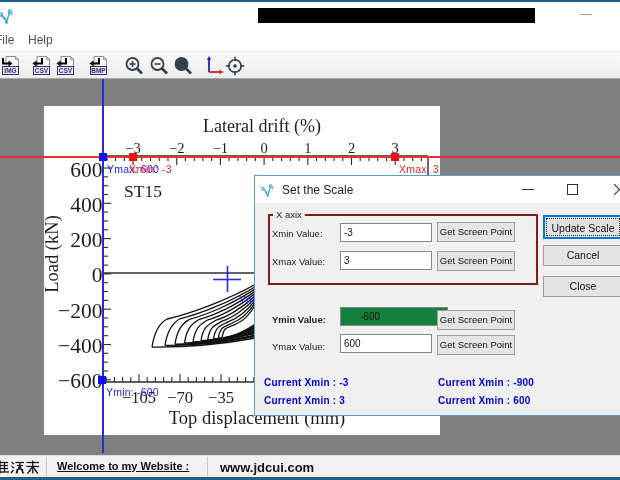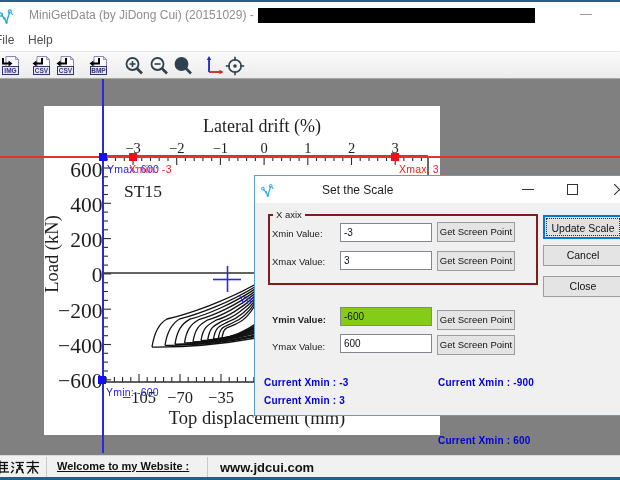--- a/index.html
+++ b/index.html
@@ -17,21 +17,20 @@
 
 <div class="abs" style="left:0;top:2px;width:620px;height:27px;background:#ffffff;">
   <svg class="abs" style="left:-1px;top:4px;" width="20" height="18" viewBox="0 0 20 18">
       <polyline points="2,8.5 5.5,12.5 7.5,16.5 10.8,5.5" fill="none" stroke="#2aabdf" stroke-width="1.4"></polyline>
       <circle cx="2" cy="8.5" r="1.6" fill="none" stroke="#2aabdf" stroke-width="1.1"></circle>
       <circle cx="5.5" cy="12.5" r="1.2" fill="#2aabdf"></circle>
       <circle cx="7.5" cy="16.5" r="1.2" fill="#2aabdf"></circle>
       <circle cx="10.8" cy="5.5" r="1.6" fill="none" stroke="#2aabdf" stroke-width="1.1"></circle>
       <line x1="12.2" y1="6.8" x2="13.6" y2="9" stroke="#2aabdf" stroke-width="1.2"></line>
     </svg>
-  <div class="abs" style="left:29px;top:6px;font-size:12px;color:#8e8e8e;white-space:nowrap;">MiniGetData (by JiDong Cui) (20151029) -</div>
   <div class="abs" style="left:258px;top:6px;width:277px;height:15px;background:#000000;"></div>
   <div class="abs" style="left:580px;top:12px;width:12px;height:1px;background:#9b9b9b;"></div>
 </div>
 
 <div class="abs" style="left:0;top:29px;width:620px;height:22px;background:#ffffff;">
   <div class="abs" style="left:-5px;top:4px;font-size:12px;color:#4d4d4d;">File</div>
   <div class="abs" style="left:28px;top:4px;font-size:12px;color:#4d4d4d;">Help</div>
 </div>
 
 <div class="abs" style="left:0;top:51px;width:620px;height:28px;box-sizing:border-box;background:linear-gradient(#fafafa,#ececec);border-top:1px solid #e8e8e8;border-bottom:1px solid #a9a9a9;">
@@ -261,50 +260,50 @@
 <div class="abs" style="left:254px;top:175px;width:372px;height:239px;background:#f0f0f0;border:1px solid #569fd3;">
   <div class="abs" style="left:0;top:0;width:372px;height:27px;background:#ffffff;">
     <svg class="abs" style="left:6px;top:5px;" width="18" height="16" viewBox="0 0 20 18">
         <polyline points="2,8.5 5.5,12.5 7.5,16.5 10.8,5.5" fill="none" stroke="#2aabdf" stroke-width="1.4"></polyline>
         <circle cx="2" cy="8.5" r="1.6" fill="none" stroke="#2aabdf" stroke-width="1.1"></circle>
         <circle cx="5.5" cy="12.5" r="1.2" fill="#2aabdf"></circle>
         <circle cx="7.5" cy="16.5" r="1.2" fill="#2aabdf"></circle>
         <circle cx="10.8" cy="5.5" r="1.6" fill="none" stroke="#2aabdf" stroke-width="1.1"></circle>
         <line x1="12.2" y1="6.8" x2="13.6" y2="9" stroke="#2aabdf" stroke-width="1.2"></line>
       </svg>
-    <div class="abs" style="left:27px;top:7px;font-size:12px;color:#222;margin-left:40px;">Set the Scale</div>
+    <div class="abs" style="left:27px;top:7px;font-size:12px;color:#222;">Set the Scale</div>
     <div class="abs" style="left:267px;top:13px;width:12px;height:1px;background:#333;"></div>
     <div class="abs" style="left:312px;top:8px;width:9px;height:9px;border:1px solid #333;"></div>
     <svg class="abs" style="left:359px;top:8px;" width="11" height="11" viewBox="0 0 11 11">
       <line x1="0" y1="0" x2="11" y2="11" stroke="#333" stroke-width="1.2"></line>
       <line x1="11" y1="0" x2="0" y2="11" stroke="#333" stroke-width="1.2"></line>
     </svg>
   </div>
 
   <fieldset class="abs" style="left:9px;top:29px;width:266px;height:72px;border:2px solid #7f1d1d;border-radius:0;margin:4px;padding:0;">
     <legend style="margin-left:3px;padding:0 3px;font-size:9.5px;color:#222;">X axix</legend>
   </fieldset>
   <div class="abs" style="left:17px;top:52px;font-size:9.5px;color:#222;">Xmin Value:</div>
   <div class="abs" style="left:85px;top:47px;width:87px;height:17px;background:#fff;border:1px solid #828790;font-size:10px;color:#111;padding-left:3px;line-height:17px;">-3</div>
   <div class="abs btn" style="left:182px;top:46px;width:78px;height:20px;">Get Screen Point</div>
   <div class="abs" style="left:17px;top:80px;font-size:9.5px;color:#222;">Xmax Value:</div>
   <div class="abs" style="left:85px;top:75px;width:87px;height:17px;background:#fff;border:1px solid #828790;font-size:10px;color:#111;padding-left:3px;line-height:17px;">3</div>
   <div class="abs btn" style="left:182px;top:75px;width:78px;height:20px;">Get Screen Point</div>
 
   <div class="abs" style="left:17px;top:138px;font-size:9.5px;color:#222;font-weight:bold;">Ymin Value:</div>
-  <div class="abs" style="left:85px;top:131px;width:87px;height:17px;background:#84cc16;border:1px solid #828790;font-size:10px;color:#111;padding-left:3px;line-height:17px;">-600</div>
+  <div class="abs" style="left:85px;top:131px;width:87px;height:17px;background:#15803d;border:1px solid #828790;font-size:10px;color:#111;padding-left:19px;line-height:17px;">-600</div>
   <div class="abs btn" style="left:182px;top:134px;width:78px;height:20px;">Get Screen Point</div>
   <div class="abs" style="left:17px;top:165px;font-size:9.5px;color:#222;">Ymax Value:</div>
   <div class="abs" style="left:85px;top:158px;width:87px;height:17px;background:#fff;border:1px solid #828790;font-size:10px;color:#111;padding-left:3px;line-height:17px;">600</div>
   <div class="abs btn" style="left:182px;top:159px;width:78px;height:20px;">Get Screen Point</div>
 
   <div class="abs blue" style="left:9px;top:201px;">Current Xmin : -3</div>
   <div class="abs blue" style="left:9px;top:219px;text-align:right;">Current Xmin : 3</div>
   <div class="abs blue" style="left:183px;top:201px;">Current Xmin : -900</div>
-  <div class="abs blue" style="left:183px;top:219px;margin-top:40px;">Current Xmin : 600</div>
+  <div class="abs blue" style="left:183px;top:219px;">Current Xmin : 600</div>
 
   <div class="abs" style="left:288px;top:38.5px;width:80px;height:24px;background:#e1e1e1;border:2px solid #0078d7;box-sizing:border-box;">
     <div style="position:absolute;left:1px;top:1px;right:1px;bottom:1px;border:1px dotted #333;font-size:10.5px;color:#111;text-align:center;line-height:19px;">Update Scale</div>
   </div>
   <div class="abs btn" style="left:288px;top:69px;width:80px;height:21px;line-height:19px;font-size:10.5px;">Cancel</div>
   <div class="abs btn" style="left:288px;top:100px;width:80px;height:21px;line-height:19px;font-size:10.5px;">Close</div>
 </div>
 
 <div class="abs" style="left:0;top:455px;width:620px;height:22px;background:#f1f1f1;border-top:1px solid #dadada;">
   <svg class="abs" style="left:-4px;top:4px;" width="44" height="14" viewBox="0 0 44 14">

